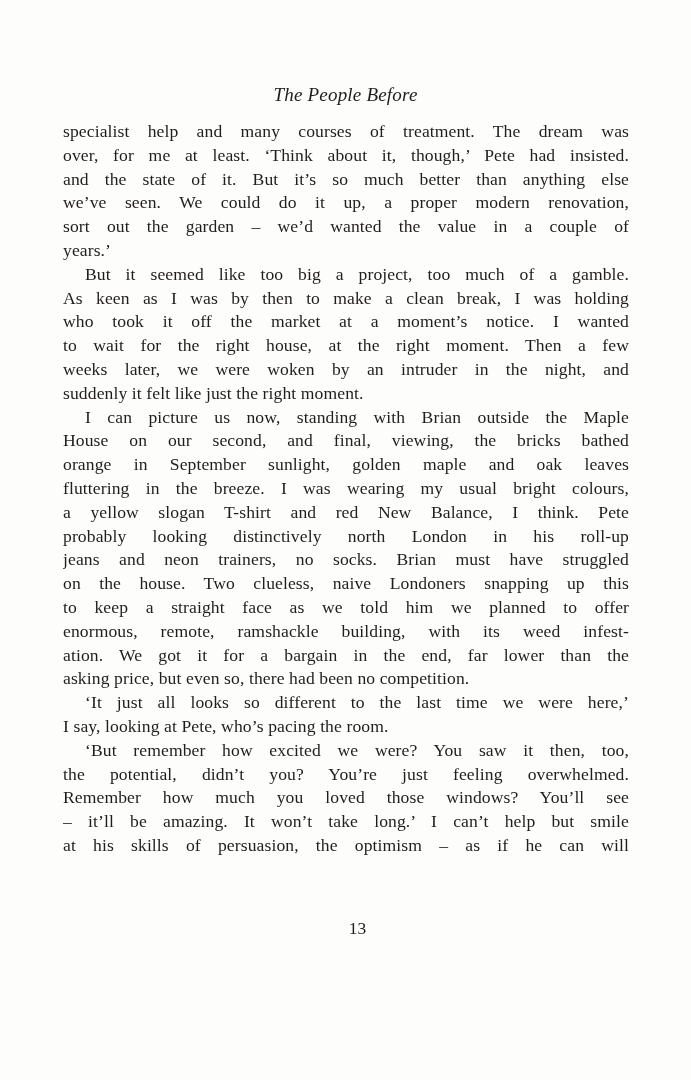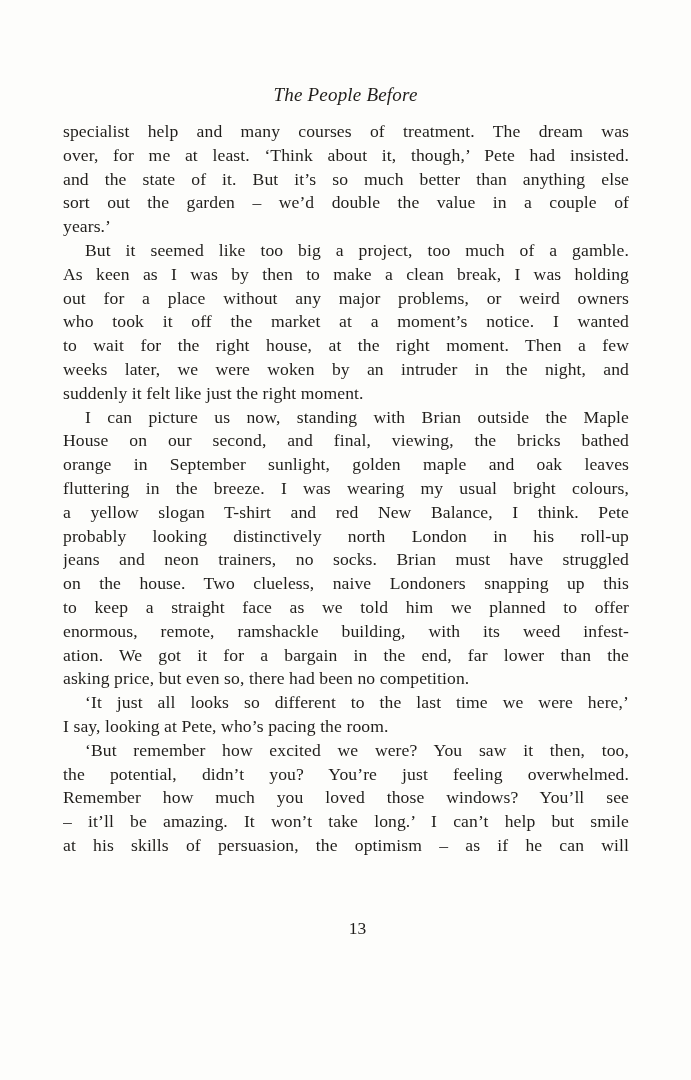--- a/index.html
+++ b/index.html
@@ -64,27 +64,27 @@
 <body>
 
 <div class="book-page">
   <div class="running-header">The People Before</div>
 
   <div class="page-body">
       <div class="paragraph">
         <div class="line">specialist help and many courses of treatment. The dream was</div>
         <div class="line">over, for me at least. ‘Think about it, though,’ Pete had insisted.</div>
         <div class="line">and the state of it. But it’s so much better than anything else</div>
-        <div class="line">sort out the garden – we’d double the value in a couple of</div>
+        <div class="line">we’ve seen. We could do it up, a proper modern renovation,</div>
+        <div class="line">sort out the garden – we’d wanted the value in a couple of</div>
         <div class="line last">years.’</div>
       </div>
       <div class="paragraph">
         <div class="line indent">But it seemed like too big a project, too much of a gamble.</div>
         <div class="line">As keen as I was by then to make a clean break, I was holding</div>
-        <div class="line">out for a place without any major problems, or weird owners</div>
         <div class="line">who took it off the market at a moment’s notice. I wanted</div>
         <div class="line">to wait for the right house, at the right moment. Then a few</div>
         <div class="line">weeks later, we were woken by an intruder in the night, and</div>
         <div class="line last">suddenly it felt like just the right moment.</div>
       </div>
       <div class="paragraph">
         <div class="line indent">I can picture us now, standing with Brian outside the Maple</div>
         <div class="line">House on our second, and final, viewing, the bricks bathed</div>
         <div class="line">orange in September sunlight, golden maple and oak leaves</div>
         <div class="line">fluttering in the breeze. I was wearing my usual bright colours,</div>

